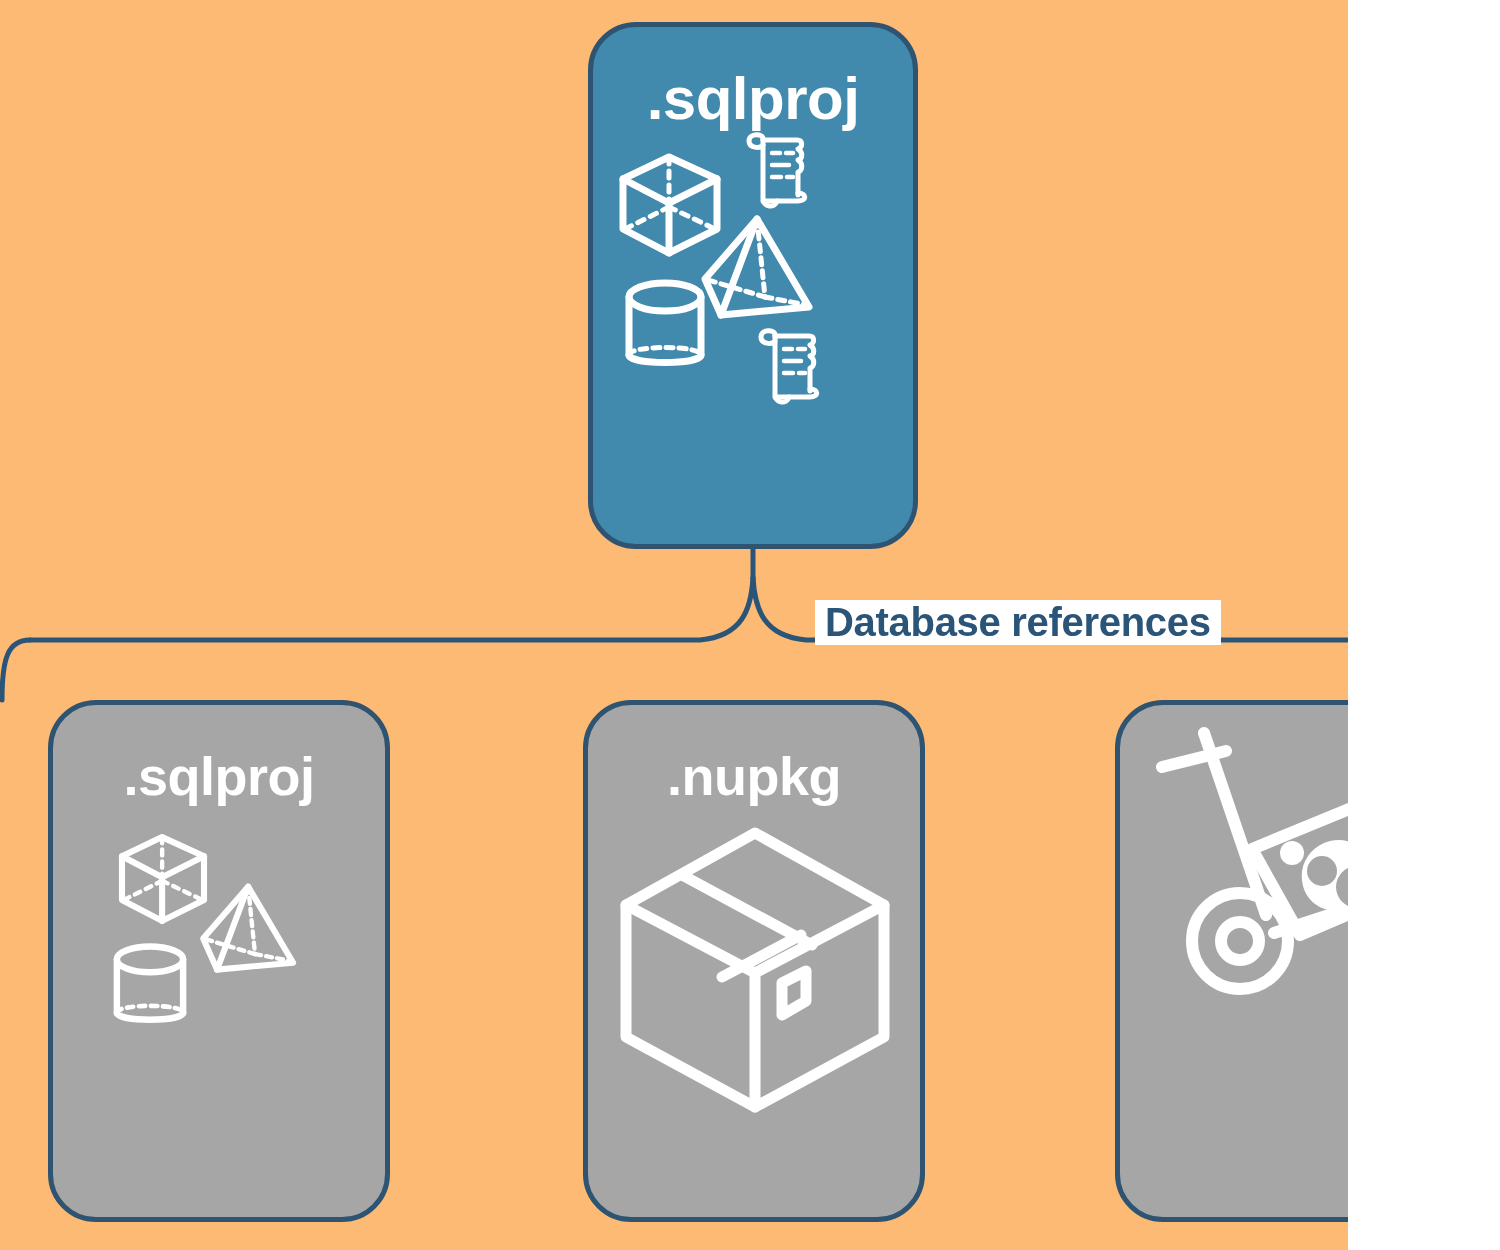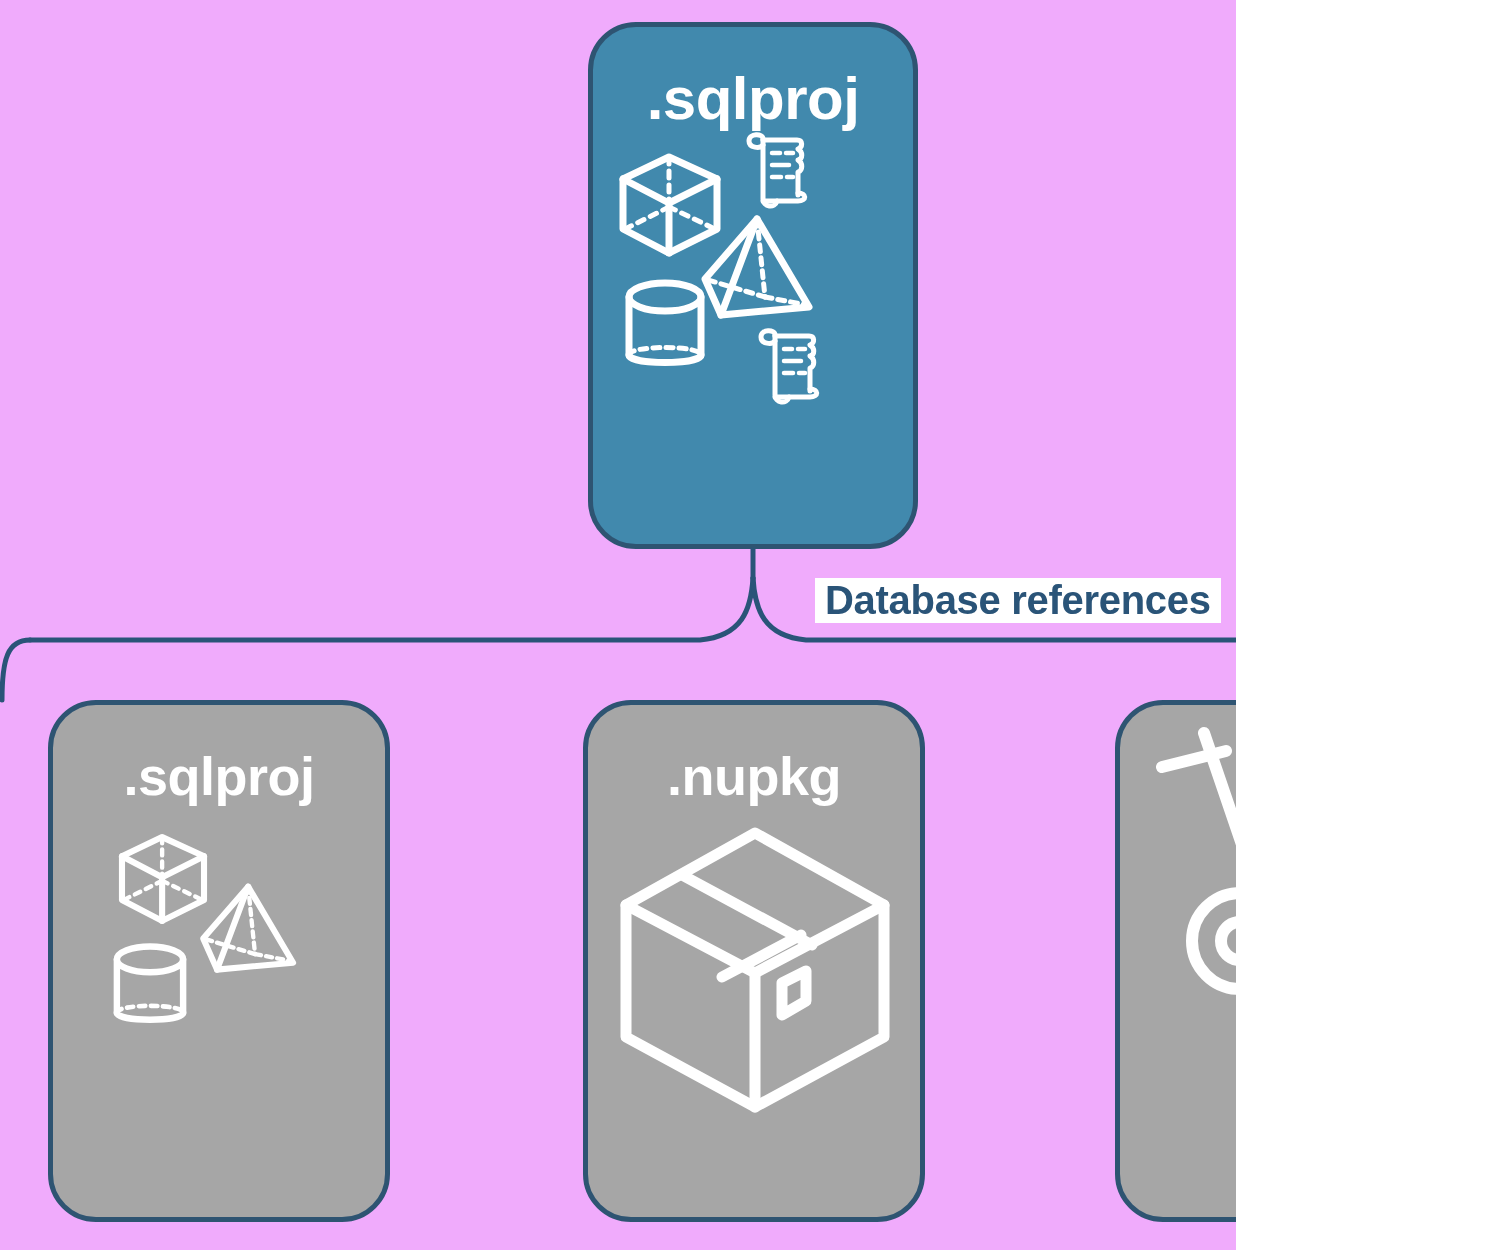--- a/index.html
+++ b/index.html
@@ -7,23 +7,23 @@
   html, body {
     margin: 0;
     padding: 0;
     background: #ffffff;
   }
   body {
     font-family: "Liberation Sans", sans-serif;
   }
   #stage {
     position: relative;
-    width: 1236px;
+    width: 1348px;
     height: 1250px;
-    background: #f0abfc;
+    background: #fdba74;
     overflow: hidden;
   }
 
   
   .card {
     position: absolute;
     border-radius: 48px;
     border: 5px solid #2e5472;
     display: flex;
     flex-direction: column;
@@ -91,21 +91,21 @@
     top: 548px;
     width: 1500px;
     height: 160px;
     pointer-events: none;
   }
 
   
   #brace-label {
     position: absolute;
     left: 815px;
-    top: 578px;
+    top: 600px;
     color: #2a5478;
     font-size: 40px;
     font-weight: bold;
     letter-spacing: -0.3px;
     white-space: nowrap;
     background: #ffffff;
     padding: 0 10px;
     user-select: none;
   }
 </style>

